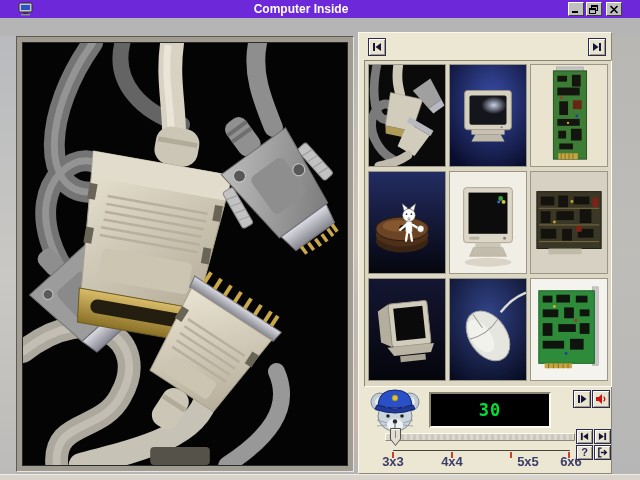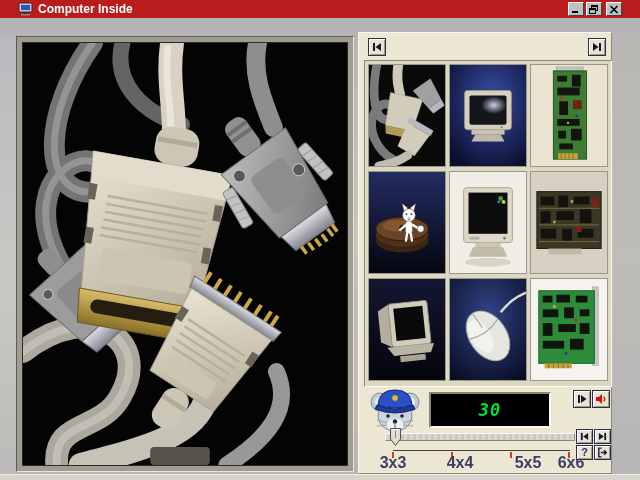--- a/index.html
+++ b/index.html
@@ -1,22 +1,22 @@
 <!DOCTYPE html>
 <html><head>
 <meta charset="utf-8">
 <style>
   html,body{margin:0;padding:0;width:640px;height:480px;overflow:hidden;
     background:#b5b5b5;font-family:"Liberation Sans",sans-serif;}
   *{box-sizing:border-box;}
   .win{position:absolute;inset:0;width:640px;height:480px;}
 
   
-  .titlebar{position:absolute;left:0;top:0;width:640px;height:18px;background:#b91c1c;
-    display:flex;align-items:center;padding:0 18px;gap:4px;}
+  .titlebar{position:absolute;left:0;top:0;width:640px;height:18px;background:#6d28d9;
+    display:flex;align-items:center;padding:0 18px;gap:4px;text-align:center;}
   .titlebar .title{flex:1;color:#fff;font-weight:bold;font-size:12px;line-height:18px;
     white-space:nowrap;overflow:hidden;}
   .appicon{width:16px;height:14px;display:flex;align-items:center;}
   .winbtns{display:flex;gap:2px;}
   .wbtn{width:16px;height:14px;background:#c0c0c0;border:1px solid;
     border-color:#ffffff #404040 #404040 #ffffff;display:flex;align-items:center;
     justify-content:center;padding:0;}
   .wbtn.close{margin-left:2px;}
 
   
@@ -47,36 +47,36 @@
   .thumbs{position:absolute;left:5px;top:27px;width:248px;height:327px;background:#ddd8c4;
     border:1px solid;border-color:#8a8674 #fdfaf0 #fdfaf0 #8a8674;padding:3px;
     display:grid;grid-template-columns:repeat(3,78px);grid-template-rows:repeat(3,103px);
     gap:4px 3px;}
   .thumb{border:1px solid #9a9688;background:#000;overflow:hidden;}
   .thumb svg{display:block;}
 
   .mascot{position:absolute;left:10px;top:353px;width:52px;height:50px;}
   .counter{position:absolute;left:70px;top:359px;width:122px;height:36px;background:#000;
     border:2px solid;border-color:#8a8674 #fdfaf0 #fdfaf0 #8a8674;
-    display:flex;align-items:center;justify-content:center;font-style:italic;}
+    display:flex;align-items:center;justify-content:center;}
   .counter span{color:#00e038;font-family:"DejaVu Sans Mono",monospace;
     font-weight:bold;font-size:17px;letter-spacing:1px;}
   .play{left:214px;top:357px;}
   .sound{left:233px;top:357px;}
 
   .track{position:absolute;left:26px;top:400px;width:190px;height:8px;
     background:repeating-linear-gradient(90deg,#dcd8d0 0 3px,#ccc8c0 3px 6px);
     border:1px solid;border-color:#fdfaf0 #8a8674 #8a8674 #fdfaf0;}
   .sthumb{position:absolute;left:31px;top:395px;width:11px;height:18px;}
   .rangeline{position:absolute;left:34px;top:417px;width:177px;height:1px;background:#45423a;}
   .tick{position:absolute;top:419px;width:2px;height:6px;background:#c8402a;}
   .t0{left:33px}.t1{left:92px}.t2{left:151px}.t3{left:209px}
   .szlabel{position:absolute;top:421px;width:34px;text-align:center;
-    font-weight:bold;font-size:16px;color:#3c3c68;}
-  .l0{left:17px}.l1{left:84px}.l2{left:152px}.l3{left:195px}
+    font-weight:bold;font-size:13px;color:#3c3c68;}
+  .l0{left:17px}.l1{left:76px}.l2{left:152px}.l3{left:195px}
 
   .grid2{position:absolute;left:217px;top:396px;display:grid;
     grid-template-columns:17px 17px;grid-template-rows:15px 15px;gap:1px;}
   .sbtn{width:17px;height:15px;background:#e9e4d0;border:1px solid #2b2b52;
     box-shadow:inset 1px 1px 0 #fff,inset -1px -1px 0 #a19c88;
     display:flex;align-items:center;justify-content:center;padding:0;
     font-weight:bold;font-size:11px;color:#2a2a6a;line-height:1;}
 
   .bottomstrip{position:absolute;left:0;top:474px;width:640px;height:6px;
     background:#d8d4cb;border-top:1px solid #efece4;}

